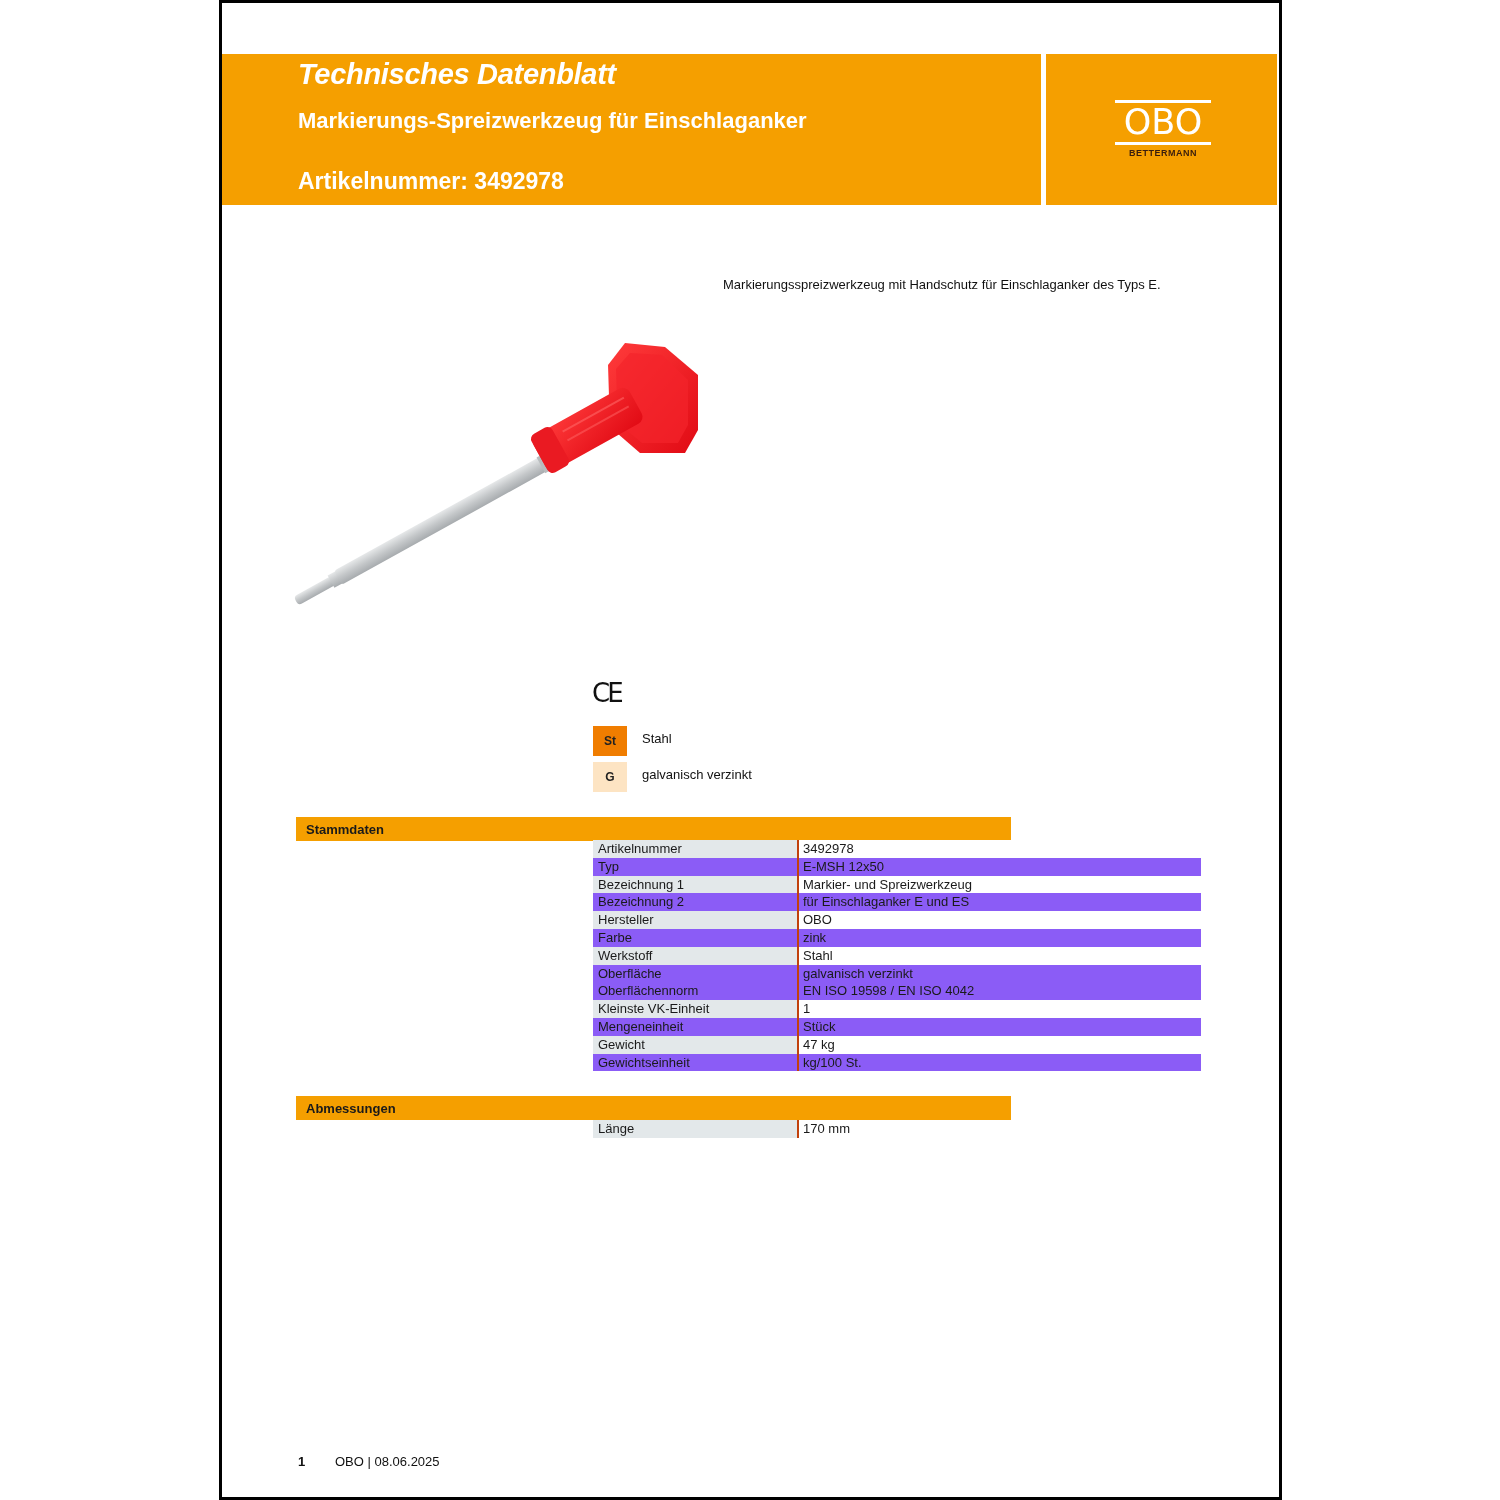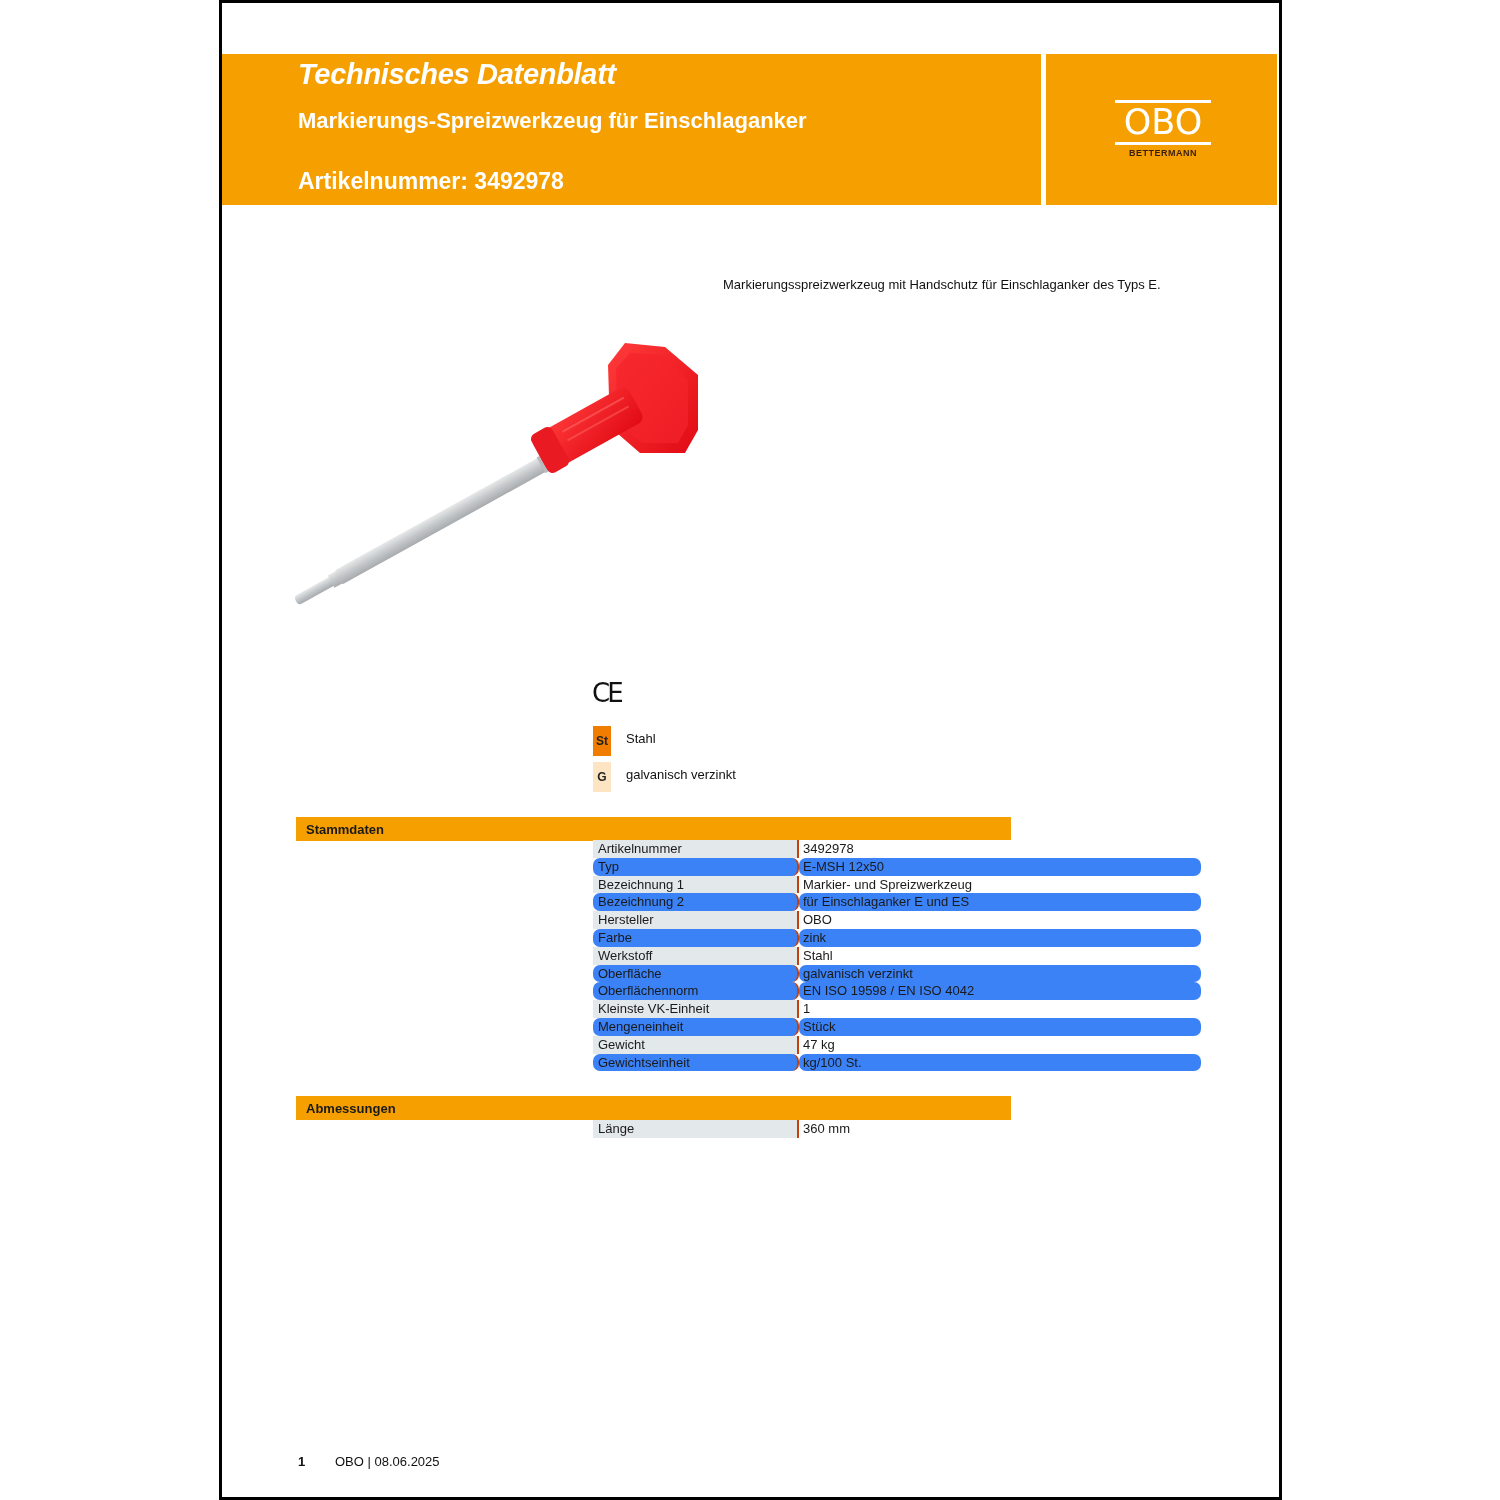--- a/index.html
+++ b/index.html
@@ -128,21 +128,21 @@
       font-family: "DejaVu Sans", sans-serif;
     }
     .mat-row {
       position: absolute;
       left: 593px;
       height: 30px;
       display: flex;
       align-items: center;
     }
     .mat-badge {
-      width: 18px;
+      width: 34px;
       height: 30px;
       display: flex;
       align-items: center;
       justify-content: center;
       font-size: 12px;
       font-weight: bold;
       color: #222;
     }
     .mat-label {
       margin-left: 15px;
@@ -186,22 +186,21 @@
     }
     .cell-value {
       flex: 1;
       box-sizing: border-box;
       padding-left: 4px;
       background: #ffffff;
       white-space: nowrap;
     }
     .data-row.alt .cell-label,
     .data-row.alt .cell-value {
-      background: #3b82f6;
-      border-radius: 7px;
+      background: #8b5cf6;
     }
     
     .footer-page {
       position: absolute;
       left: 298px;
       top: 1454px;
       font-size: 13px;
       font-weight: bold;
       color: #111;
     }
@@ -330,18 +329,18 @@
   <div class="data-row alt">
     <div class="cell-label">Gewichtseinheit</div>
     <div class="cell-value">kg/100 St.</div>
   </div>
 </div>
 
 <div class="section-header" style="top:1096px;">Abmessungen</div>
 <div class="data-table" style="top:1120px;">
   <div class="data-row">
     <div class="cell-label">Länge</div>
-    <div class="cell-value">360 mm</div>
+    <div class="cell-value">170 mm</div>
   </div>
 </div>
 
 <div class="footer-page">1</div>
 <div class="footer-text">OBO | 08.06.2025</div>
 
 </body></html>

